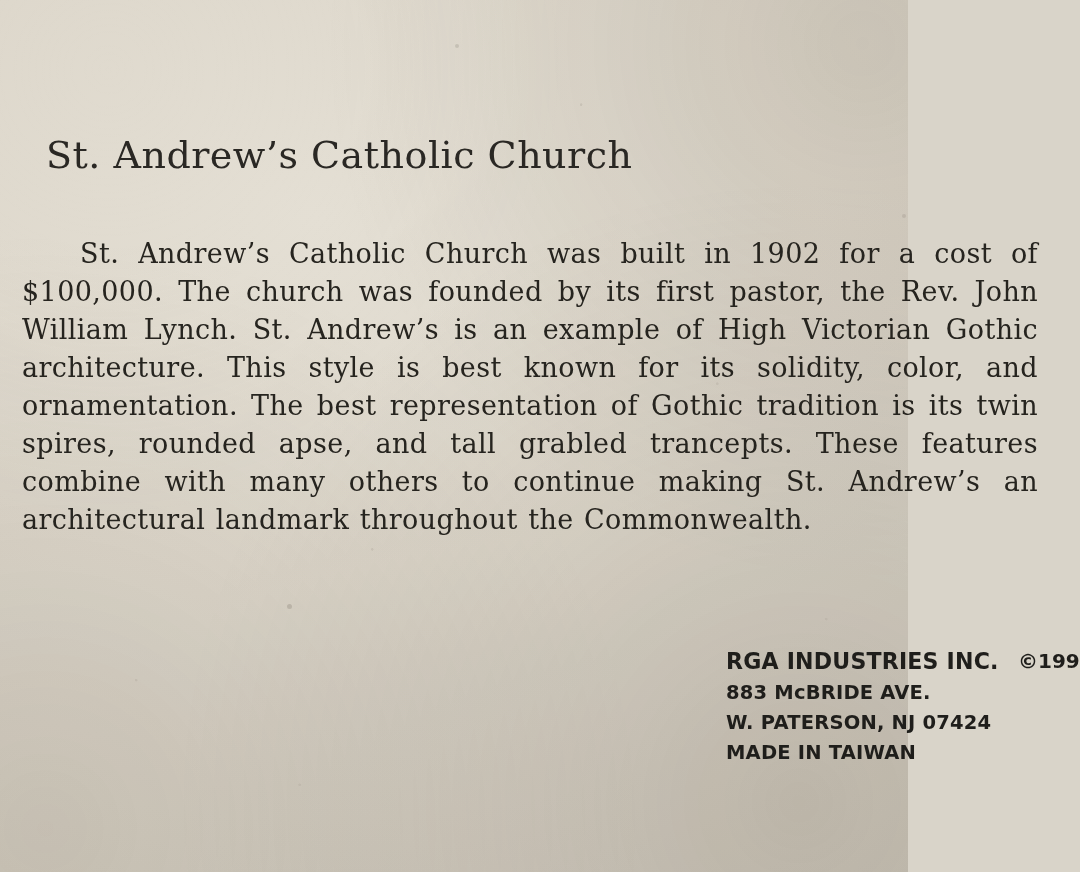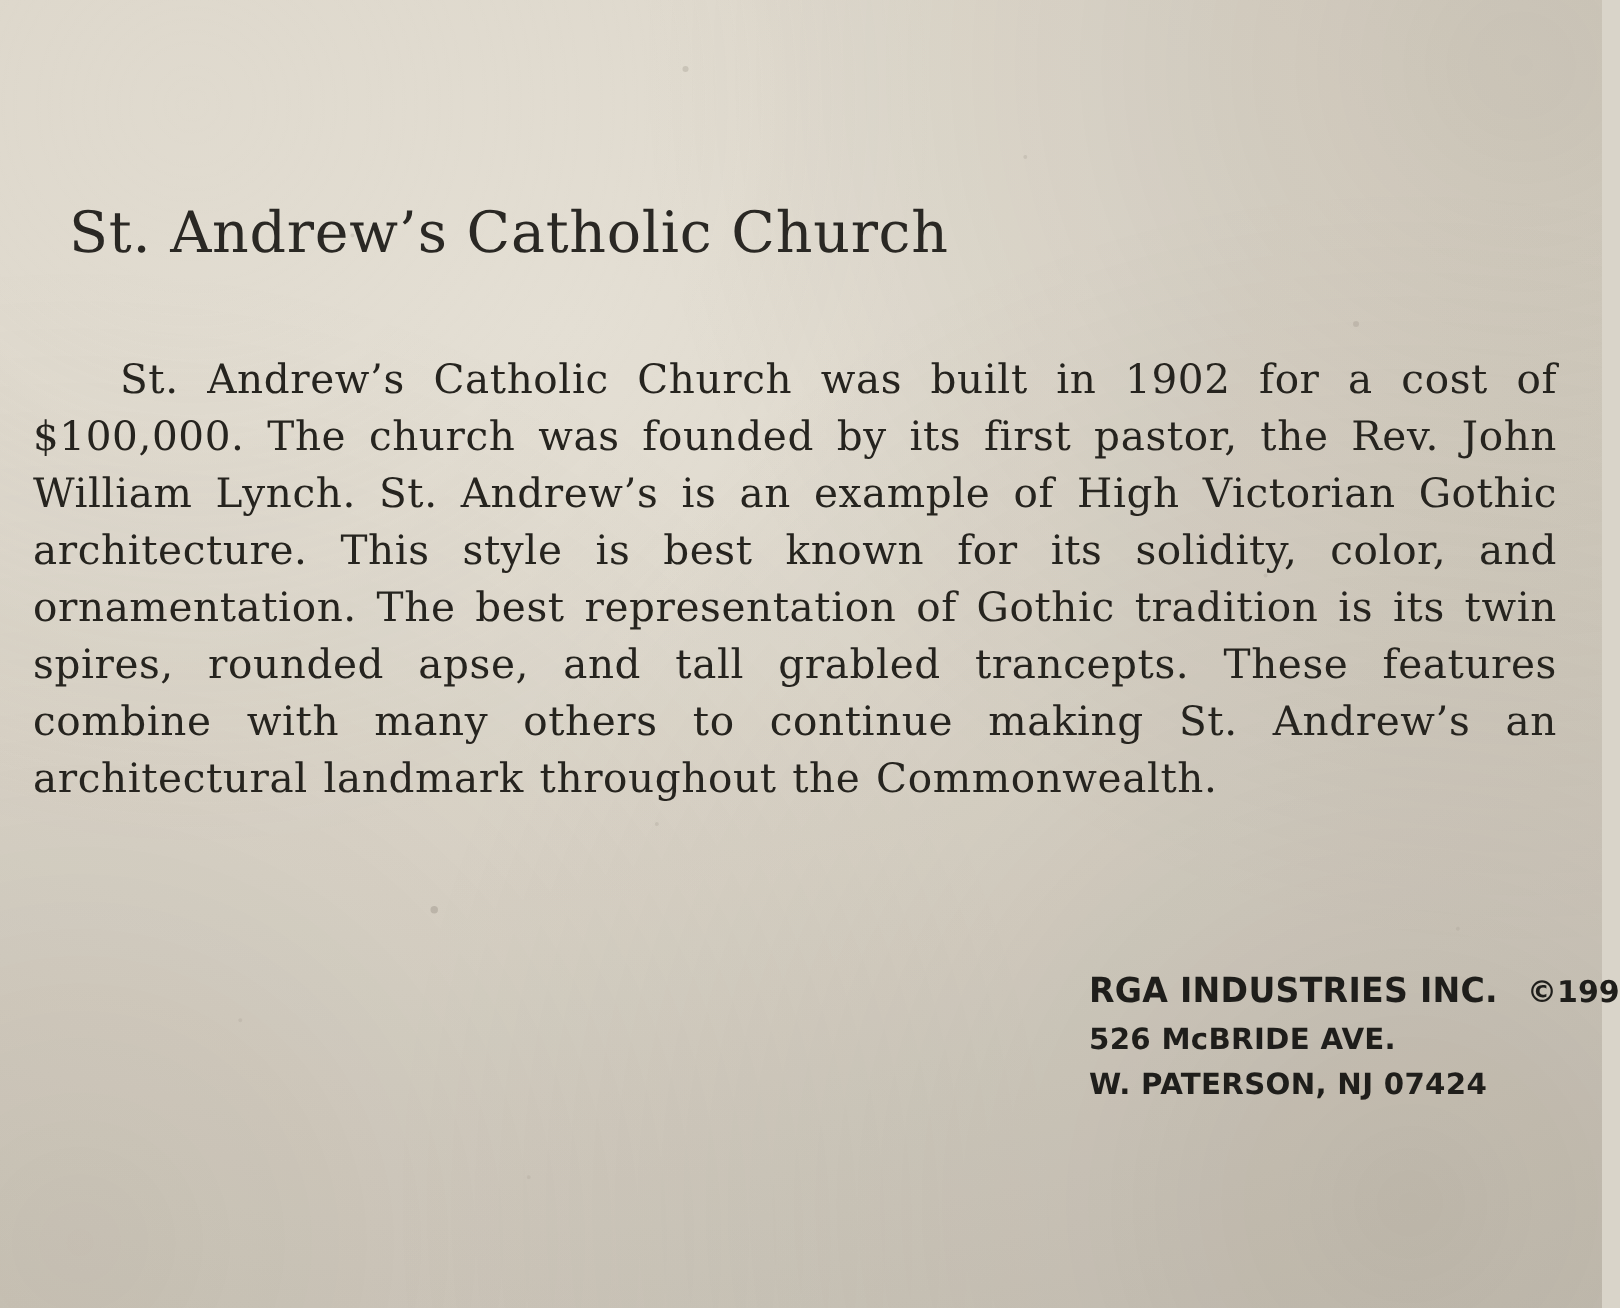--- a/index.html
+++ b/index.html
@@ -10,21 +10,21 @@
     width: 1080px;
     height: 872px;
     overflow: hidden;
     background: #d9d4c9;
     font-family: "Liberation Serif", serif;
   }
 
   
   #card {
     position: relative;
-    width: 1068px;
+    width: 908px;
     height: 872px;
     box-sizing: border-box;
     background:
       radial-gradient(ellipse 120% 90% at 35% 25%, #e4dfd4 0%, #ddd7cb 45%, #cfc9bd 100%);
   }
   
   #grain {
     position: absolute;
     inset: 0;
     pointer-events: none;
@@ -149,18 +149,19 @@
 
     <h1 id="title">St. Andrew’s Catholic Church</h1>
 
     <p id="body-text">St. Andrew’s Catholic Church was built in 1902 for a cost of $100,000. The church was founded by its first pastor, the Rev. John William Lynch.  St. Andrew’s is an example of High Victorian Gothic architecture.  This style is best known for its solidity, color, and ornamentation.  The best representation of Gothic tradition is its twin spires, rounded apse, and tall grabled trancepts.  These features combine with many others to continue making St. Andrew’s an architectural landmark throughout the Commonwealth.</p>
 
     <div id="imprint">
       <div id="imprint-line1">
         <span id="imprint-company">RGA INDUSTRIES INC.</span>
         <span id="imprint-copyright">©1995</span>
       </div>
-      <div class="imprint-sub">526 McBRIDE AVE.</div>
+      <div class="imprint-sub">883 McBRIDE AVE.</div>
       <div class="imprint-sub">W. PATERSON, NJ 07424</div>
+      <div class="imprint-sub">MADE IN TAIWAN</div>
     </div>
 
   </div>
 </div>
 
 </body></html>

